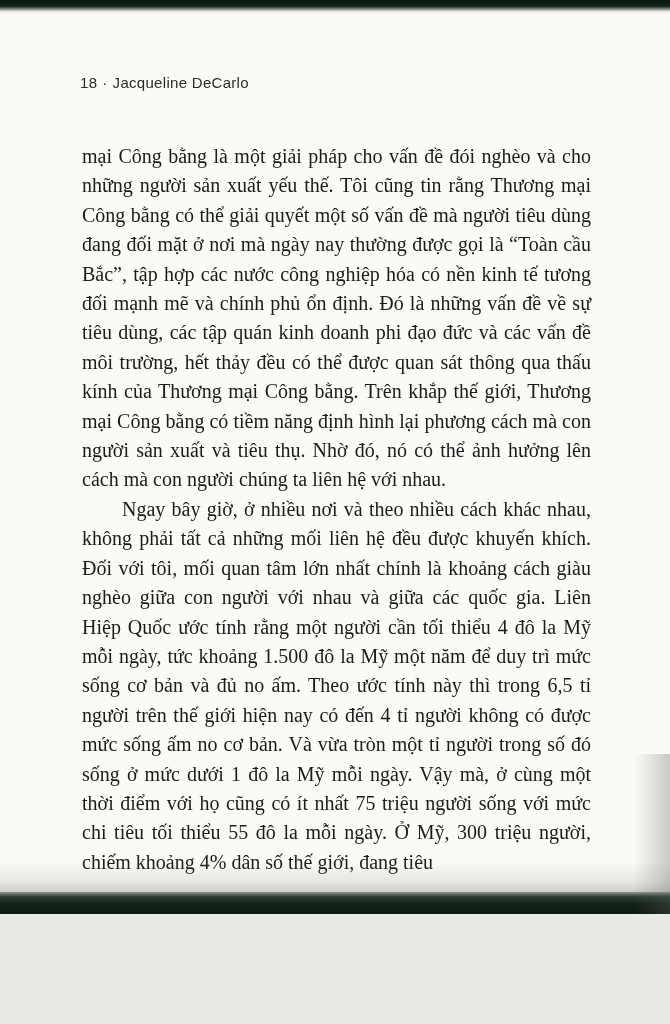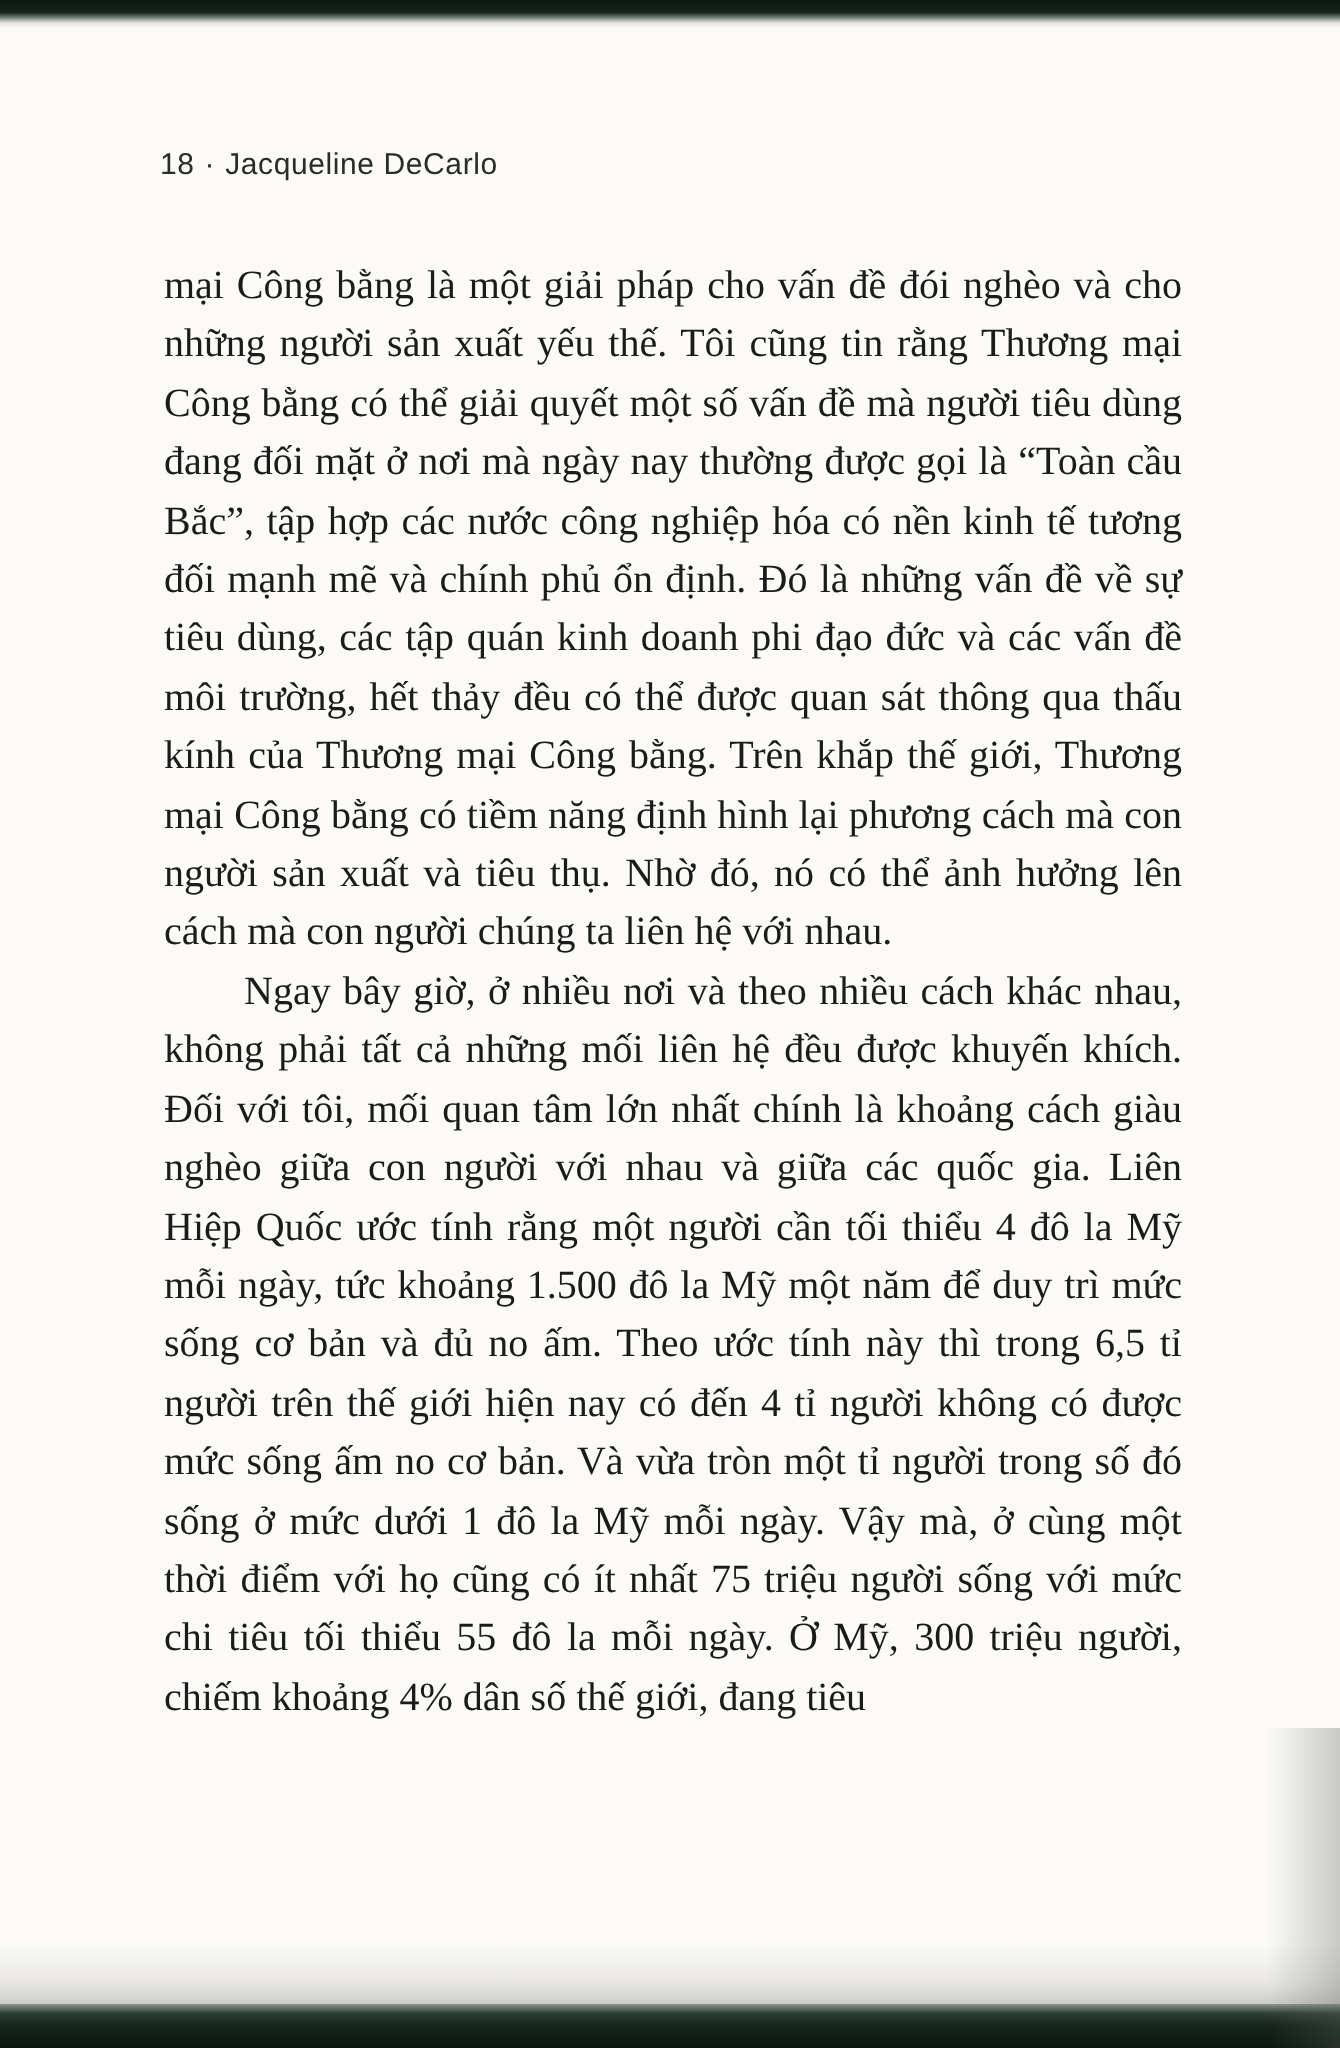--- a/index.html
+++ b/index.html
@@ -4,21 +4,21 @@
 <style>
   * { box-sizing: border-box; }
   html, body { margin: 0; padding: 0; }
   body {
     width: 670px; height: 1024px;
     background: #e9e9e6;
     font-family: "Liberation Serif", "DejaVu Serif", serif;
   }
   .page {
     position: relative;
-    width: 670px; height: 1024px;
+    width: 670px; height: 914px;
     background: var(--paper, #fbfaf7);
     overflow: hidden;
   }
   
   .scan-edge-top {
     position: absolute; top: 0; left: 0; width: 100%; height: 14px;
     background: linear-gradient(to bottom,
       #0c1711 0%, #16261d 45%, rgba(40,58,48,0.55) 66%,
       rgba(120,130,120,0.18) 82%, rgba(0,0,0,0) 100%);
   }
@@ -38,21 +38,21 @@
   }
   
   .running-header {
     position: absolute; top: 74px; left: 80px;
     font-family: "Liberation Sans", sans-serif;
     font-size: 15px; color: #2b2b2b; letter-spacing: 0.3px;
   }
   .running-header .sep { padding: 0 5px; }
   
   .body-text {
-    position: absolute; top: 129px; left: 82px; width: 509px;
+    position: absolute; top: 142px; left: 82px; width: 509px;
     font-size: 20px; line-height: 29.4px;
     color: var(--ink, #1b1b1b);
     text-align: justify;
     text-justify: inter-word;
   }
   .para { margin: 0; }
   .para.indent { text-indent: 40px; }
   .italic { }
 </style>
 </head>

